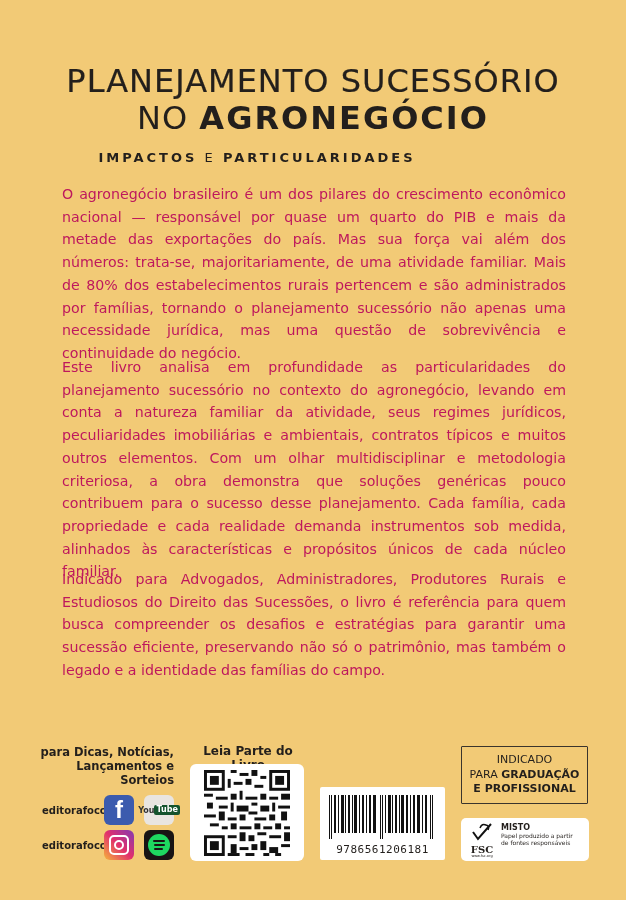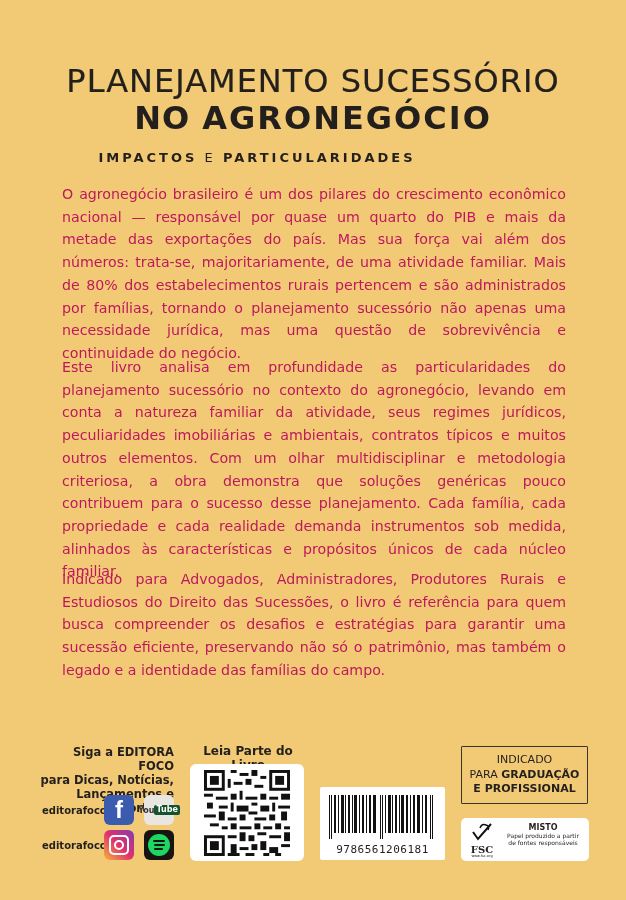--- a/index.html
+++ b/index.html
@@ -1,19 +1,19 @@
 <!DOCTYPE html>
 <html><head>
 <meta charset="utf-8">
 <style>
   html, body { margin:0; padding:0; }
   body { width:626px; height:900px; background:#f2ca76; font-family:"DejaVu Sans", sans-serif; color:#231f1c; position:relative; overflow:hidden; }
   .title1 { position:absolute; top:62px; left:0; width:626px; text-align:center; font-family:"DejaVu Sans", sans-serif; font-weight:200; font-size:32px; letter-spacing:1px; color:#231f1c; -webkit-text-stroke:0.2px #231f1c; font-weight:normal; }
   .title2 { position:absolute; top:99px; left:0; width:626px; text-align:center; font-size:32px; letter-spacing:1px; }
-  .title2 .light { font-weight:bold; }
+  .title2 .light { font-weight:normal; }
   .title2 .bold { font-weight:bold; letter-spacing:2px; }
   .subtitle { position:absolute; top:150px; left:0; width:514px; text-align:center; font-size:13px; letter-spacing:3px; }
   .subtitle .b { font-weight:bold; }
   .subtitle .l { font-weight:normal; }
   .para { position:absolute; left:62px; width:504px; font-family:"DejaVu Sans", sans-serif; font-size:14.2px; line-height:22.7px; text-align:justify; color:#be185d; }
   #p1 { top:183px; }
   #p2 { top:356px; }
   #p3 { top:568px; }
   .follow { position:absolute; top:745px; left:40px; width:134px; text-align:right; font-weight:bold; font-size:11.5px; line-height:14px; }
   .social-row { position:absolute; left:42px; display:flex; align-items:center; }
@@ -34,37 +34,36 @@
   .qr svg { position:absolute; left:14px; top:6px; }
   .barcode-box { position:absolute; top:787px; left:320px; width:125px; height:73px; background:#fff; border-radius:2px;text-decoration:underline; }
   .barcode-box svg { position:absolute; left:9px; top:8px; }
   .isbn { position:absolute; left:6px; bottom:4px; width:113px; text-align:center; font-family:"DejaVu Sans Mono", monospace; font-size:11px; letter-spacing:0.5px; }
   .indicado { position:absolute; top:746px; left:461px; width:125px; height:56px; border:1.5px solid #3a342c; border-radius:1px; text-align:center; font-size:11px; line-height:14.5px; display:flex; flex-direction:column; justify-content:center; }
   .indicado .b { font-weight:bold; }
   .fsc { position:absolute; top:818px; left:461px; width:128px; height:43px; background:#fff; border-radius:5px; }
   .fsc .logo { position:absolute; left:7px; top:4px; width:28px; text-align:center; }
   .fsc .fsclbl { font-family:"DejaVu Serif", serif; font-weight:bold; font-size:10px; line-height:8px; }
   .fsc .url { font-size:3.5px; }
-  .fsc .txt { position:absolute; left:40px; top:5px; width:84px; text-align:center; }
+  .fsc .txt { position:absolute; left:40px; top:5px; width:84px; text-align:left; }
   .fsc .misto { font-weight:bold; font-size:8px; }
   .fsc .desc { font-size:6px; line-height:7px; }
 </style>
 </head>
 <body>
 
 <div class="title1">PLANEJAMENTO SUCESSÓRIO</div>
 <div class="title2"><span class="light">NO </span><span class="bold">AGRONEGÓCIO</span></div>
 <div class="subtitle"><span class="b">IMPACTOS</span><span class="l"> E </span><span class="b">PARTICULARIDADES</span></div>
 
 <div class="para" id="p1">O agronegócio brasileiro é um dos pilares do crescimento econômico nacional —  responsável por quase um quarto do PIB e mais da metade das exportações do país. Mas sua força vai além dos números: trata-se, majoritariamente, de uma atividade familiar. Mais de 80% dos estabelecimentos rurais pertencem e são administrados por famílias, tornando o planejamento sucessório não apenas uma necessidade jurídica, mas uma questão de sobrevivência e continuidade do negócio.</div>
 <div class="para" id="p2">Este livro analisa em profundidade as particularidades do planejamento sucessório no contexto do agronegócio, levando em conta a natureza familiar da atividade, seus regimes jurídicos, peculiaridades imobiliárias e ambientais, contratos típicos e muitos outros elementos. Com um olhar multidisciplinar e metodologia criteriosa, a obra demonstra que soluções genéricas pouco contribuem para o sucesso desse planejamento. Cada família, cada propriedade e cada realidade demanda instrumentos sob medida, alinhados às características e propósitos únicos de cada núcleo familiar.</div>
 <div class="para" id="p3">Indicado para Advogados, Administradores, Produtores Rurais e Estudiosos do Direito das Sucessões, o livro é referência para quem busca compreender os desafios e estratégias para garantir uma sucessão eficiente, preservando não só o patrimônio, mas também o legado e a identidade das famílias do campo.</div>
 
 <div class="follow">
-  <div>Siga a EDITORA FOCO</div>
   <div>para Dicas, Notícias,</div>
   <div>Lançamentos e Sorteios</div>
 </div>
 
 <div class="social-row" style="top:795px;">
   <span class="handle">editorafoco</span>
   <div class="sicon fb">
       <span>f</span>
     </div>
   <div class="sicon yt">

